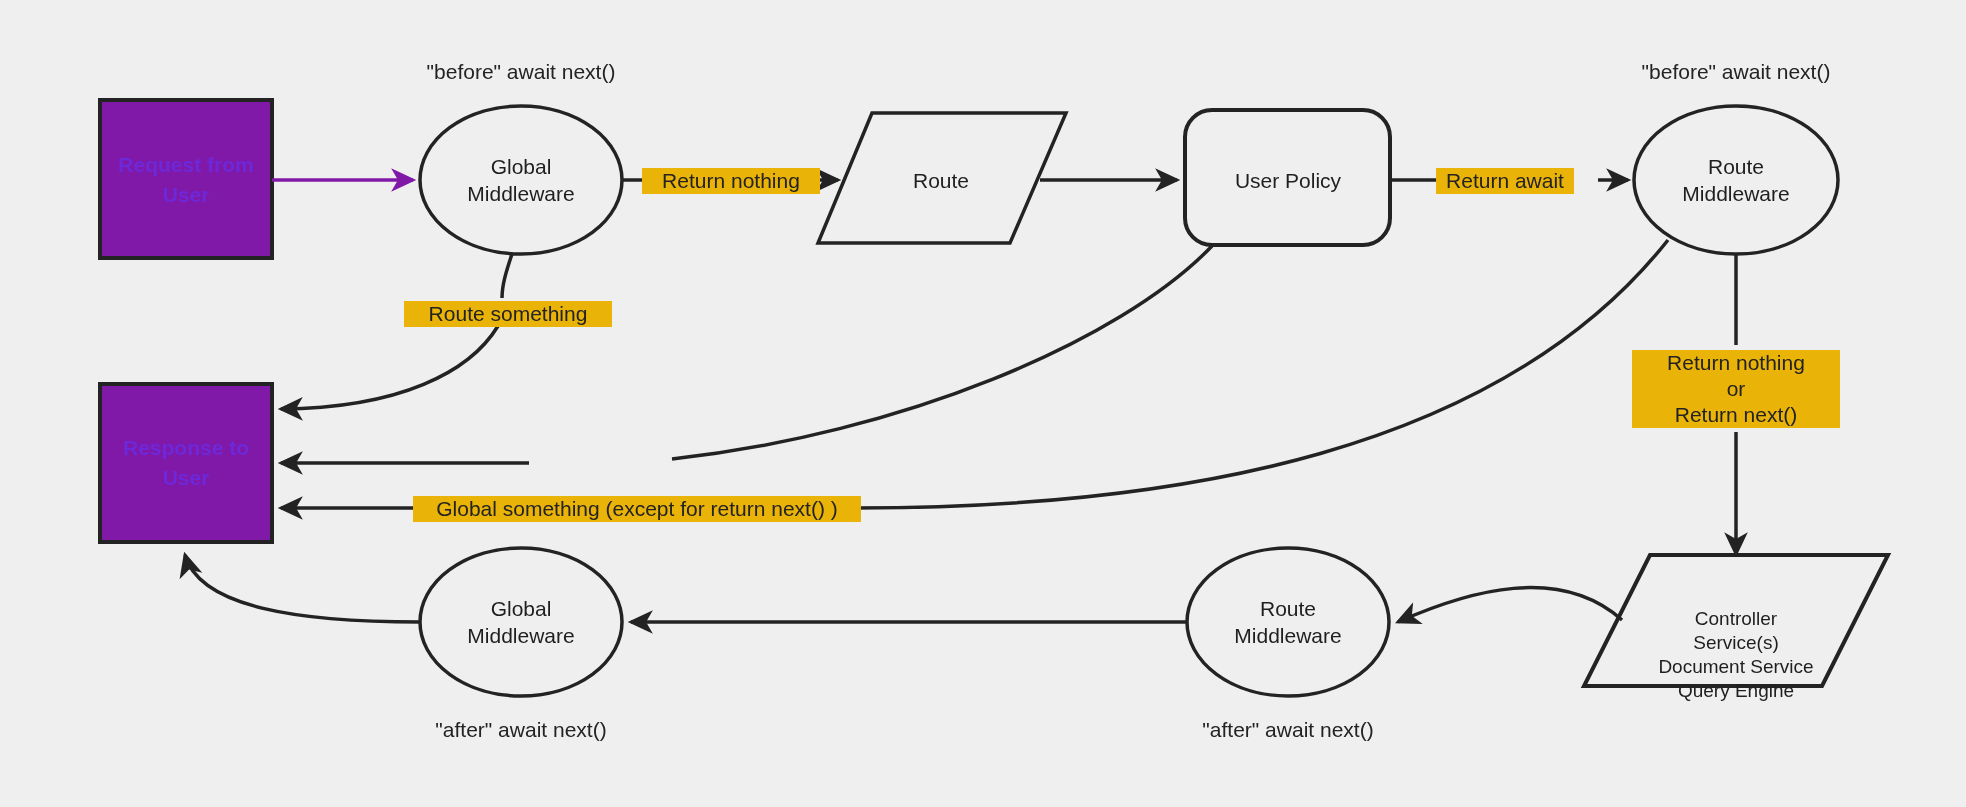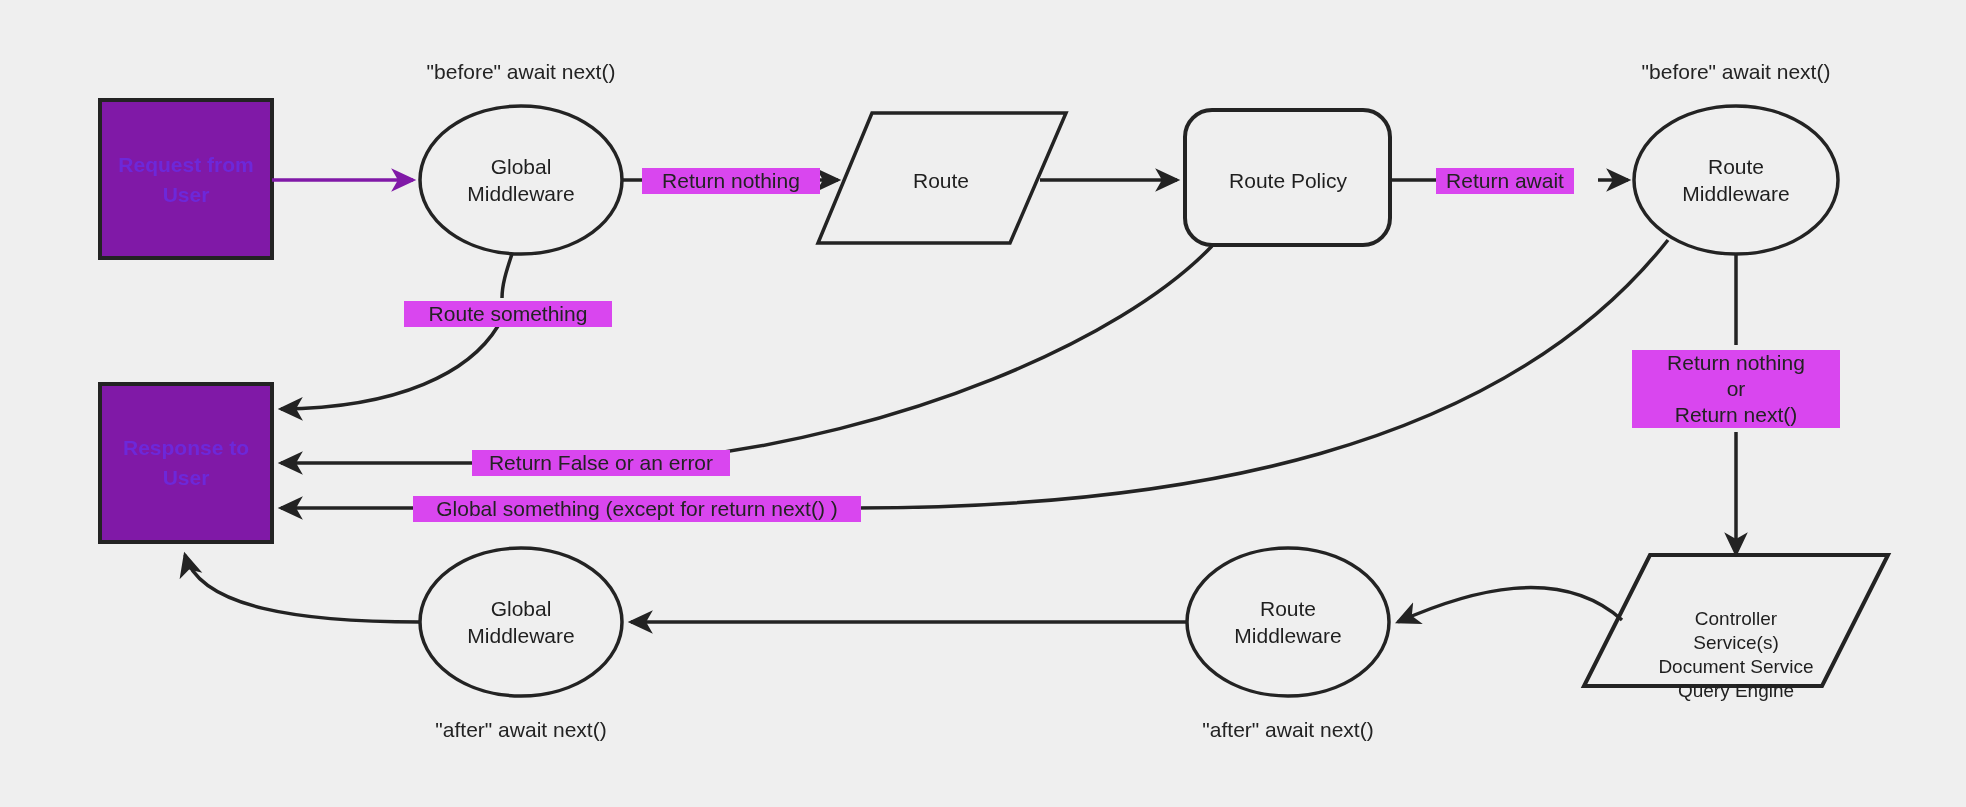--- a/index.html
+++ b/index.html
@@ -43,21 +43,21 @@
     font-weight: bold;
     font-size: 21px;
     line-height: 30px;
   }
   .edge-label {
     position: absolute;
     color: #232323;
     font-size: 21px;
     line-height: 26px;
     text-align: center;
-    background: #d946ef;
+    background: #eab308;
     padding: 0 4px;
     white-space: pre;
     font-family: "Liberation Sans", "DejaVu Sans", sans-serif;
   }
   .annot-label {
     position: absolute;
     color: #232323;
     font-size: 21px;
     line-height: 26px;
     text-align: center;
@@ -131,21 +131,21 @@
   </svg>
 
   <div class="node-label purple-label centerbox" style="left:186px; top:180px; width:172px;">Request from
 User</div>
 
   <div class="node-label centerbox" style="left:521px; top:180px; width:190px;">Global
 Middleware</div>
 
   <div class="node-label centerbox" style="left:941px; top:180px; width:160px;">Route</div>
 
-  <div class="node-label centerbox" style="left:1288px; top:180px; width:200px;">Route Policy</div>
+  <div class="node-label centerbox" style="left:1288px; top:180px; width:200px;">User Policy</div>
 
   <div class="node-label centerbox" style="left:1736px; top:180px; width:190px;">Route
 Middleware</div>
 
   <div class="node-label small centerbox" style="left:1736px; top:655px; width:240px;">Controller
 Service(s)
 Document Service
 Query Engine</div>
 
   <div class="node-label purple-label centerbox" style="left:186px; top:463px; width:172px;">Response to
@@ -164,21 +164,20 @@
   <div class="annot-label centerbox" style="left:521px; top:730px; width:330px;">"after" await next()</div>
 
   <div class="annot-label centerbox" style="left:1288px; top:730px; width:330px;">"after" await next()</div>
 
   <div class="edge-label centerbox" style="left:731px; top:181px; width:170px;">Return nothing</div>
 
   <div class="edge-label centerbox" style="left:1505px; top:181px; width:130px;">Return await</div>
 
   <div class="edge-label centerbox" style="left:508px; top:314px; width:200px;">Route something</div>
 
-  <div class="edge-label centerbox" style="left:601px; top:463px; width:250px;">Return False or an error</div>
 
   <div class="edge-label centerbox" style="left:637px; top:509px; width:440px;">Global something (except for return next() )</div>
 
   <div class="edge-label centerbox" style="left:1736px; top:389px; width:200px;">Return nothing
 or
 Return next()</div>
 
 </div>
 
 </body></html>

